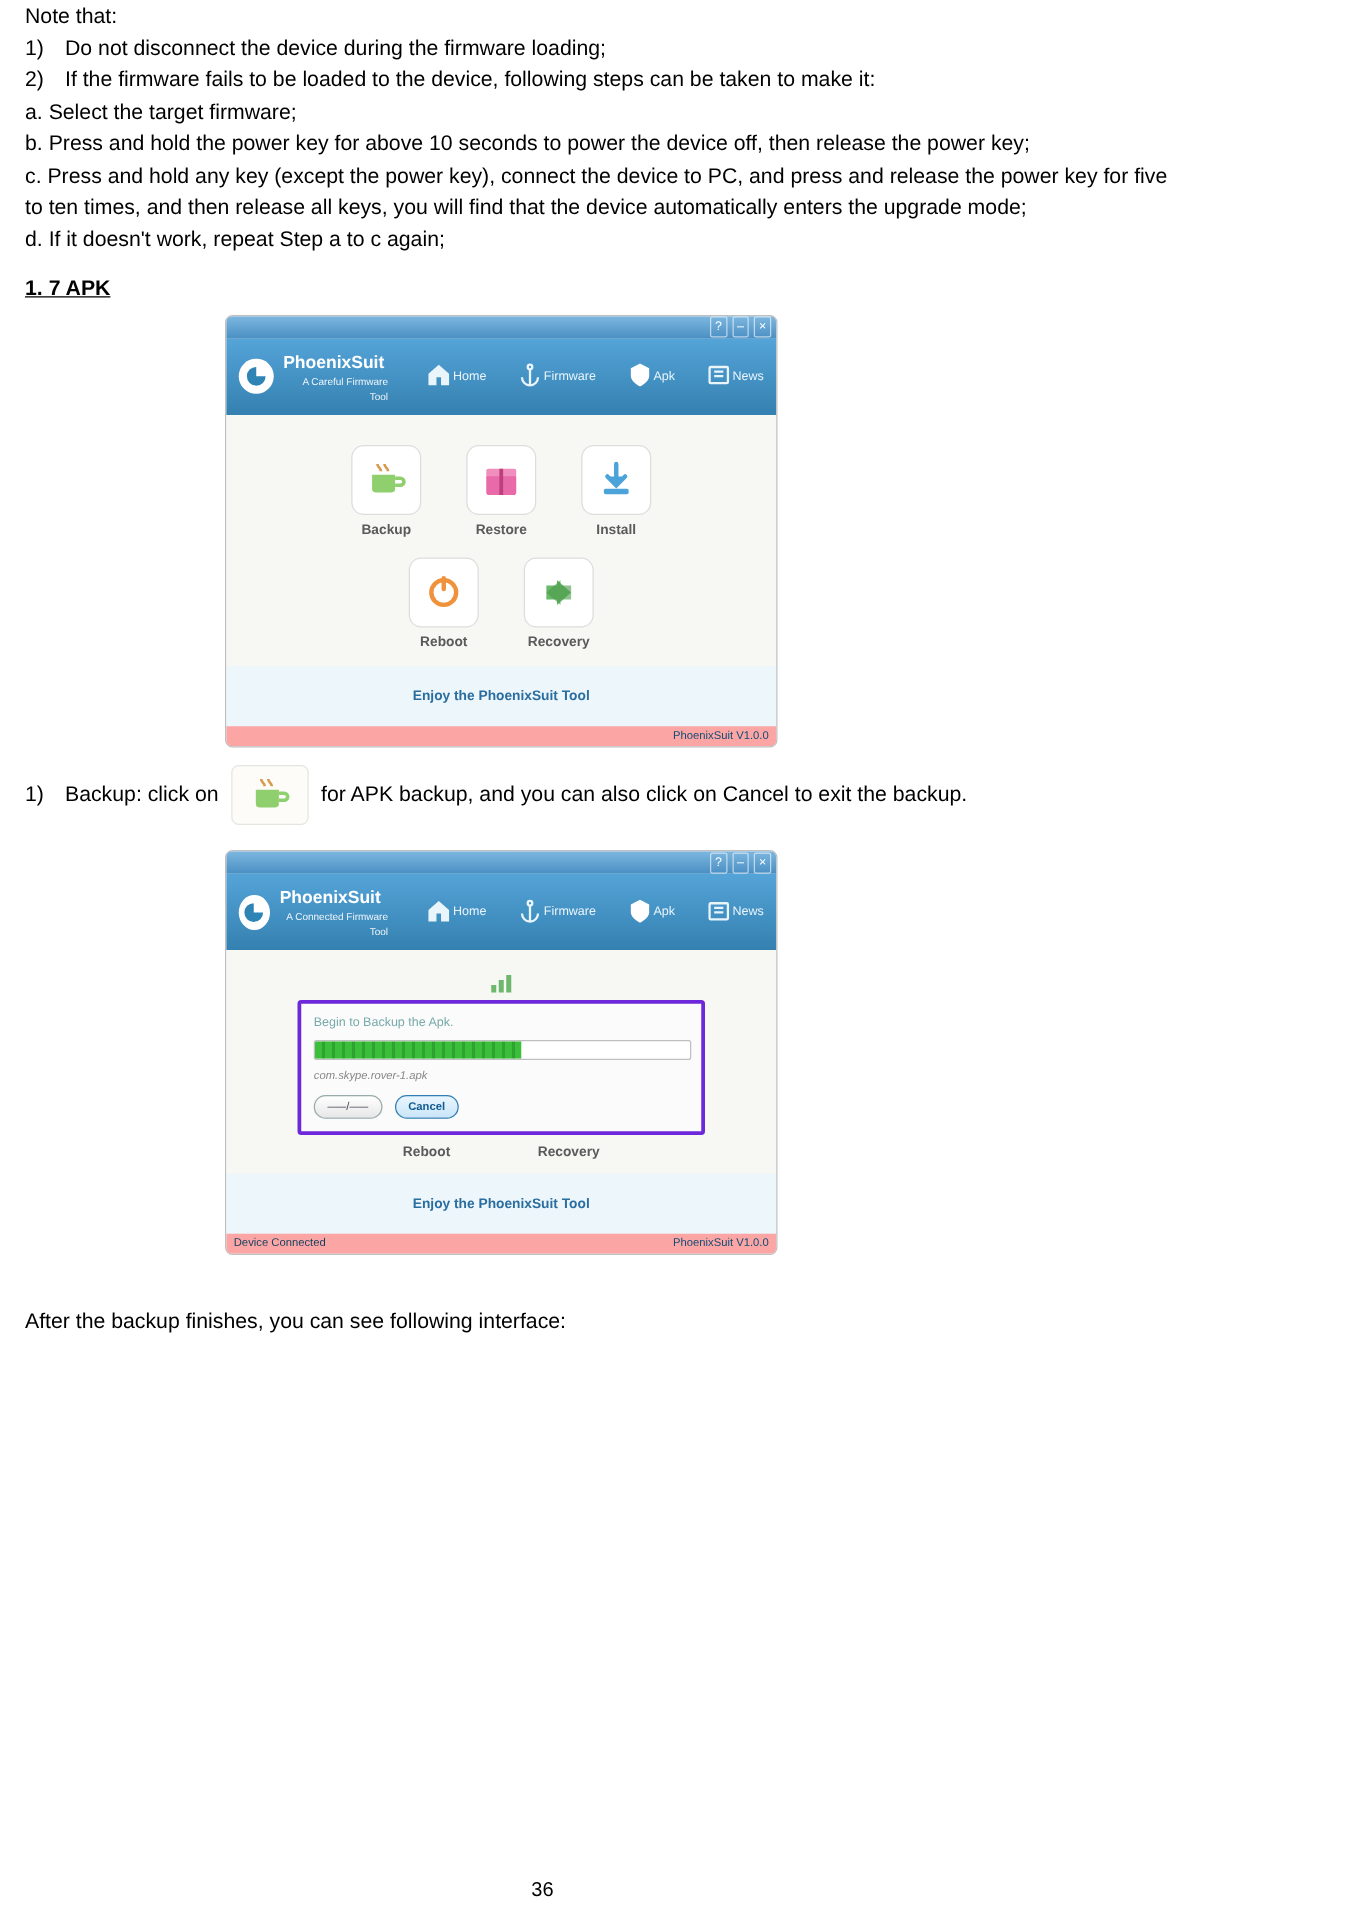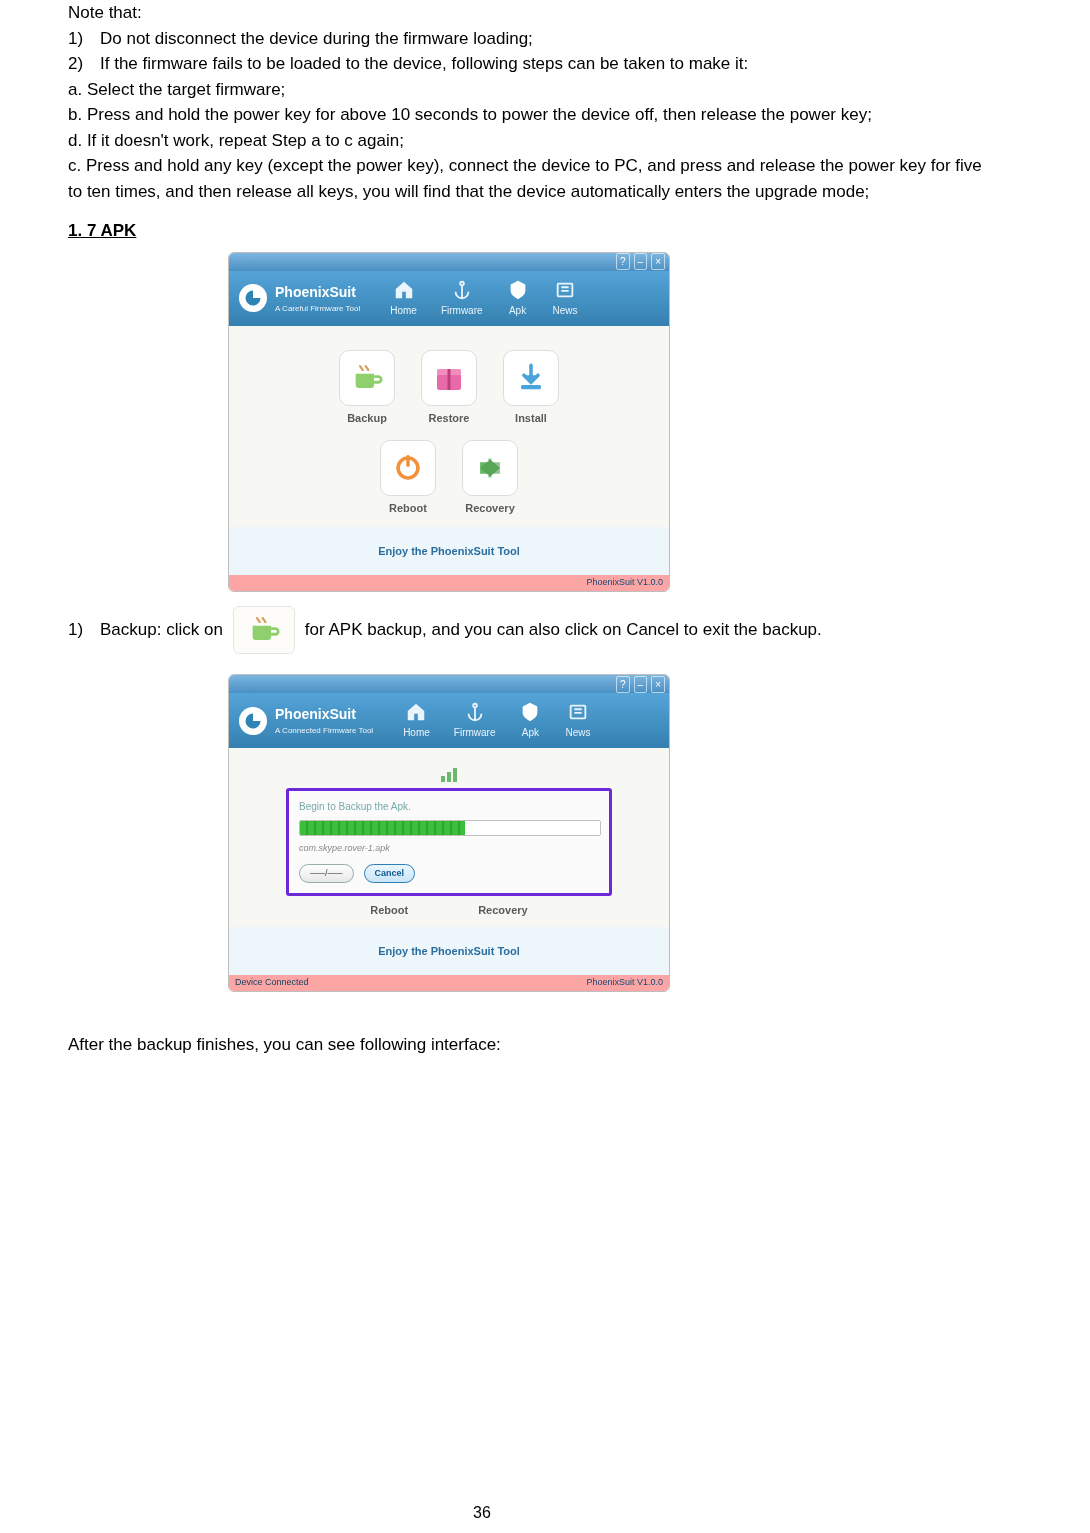--- a/index.html
+++ b/index.html
@@ -9,21 +9,20 @@
     font-size: 17px;
     color: #000;
     line-height: 1.5;
   }
   .page {
     width: 868px;
     min-height: 1533px;
     box-sizing: border-box;
     padding: 0 8px 40px 20px;
     position: relative;
-    margin-left: 48px;
   }
   .intro-line { margin: 0; }
   .num-item {
     display: flex;
     margin: 0;
   }
   .num-item .num {
     width: 32px;
     flex-shrink: 0;
   }
@@ -93,41 +92,40 @@
   .brand-title { font-weight: bold; font-size: 14px; }
   .brand-sub { font-size: 8px; opacity: 0.9; text-align: right; }
   .navbar {
     display: flex;
     align-items: center;
     gap: 24px;
     margin-left: 30px;
   }
   .nav-item {
     display: flex;
-    flex-direction: column;
     align-items: center;
     font-size: 10px;
     color: #e9f4fb;
   }
   .nav-item .nicon {
     width: 22px; height: 22px;
     display: flex; align-items: center; justify-content: center;
     margin-bottom: 2px;
   }
   .apk-main {
     background: #f7f7f4;
     padding: 24px 0 10px 0;
     display: flex;
     flex-direction: column;
     align-items: center;
     gap: 14px;
   }
   .icon-row {
     display: flex;
-    gap: 26px;
+    gap: 36px;
   }
   .big-icon {
     display: flex;
     flex-direction: column;
     align-items: center;
     font-size: 11px;
     color: #5a5a5a;
     font-weight: bold;
   }
   .big-icon .ibox {
@@ -246,22 +244,22 @@
 <div class="num-item">
   <span class="num">1)</span>
   <span>Do not disconnect the device during the firmware loading;</span>
 </div>
 <div class="num-item">
   <span class="num">2)</span>
   <span>If the firmware fails to be loaded to the device, following steps can be taken to make it:</span>
 </div>
 <p class="intro-line">a. Select the target firmware;</p>
 <p class="intro-line" style="text-align:justify; width:920px;">b. Press and hold the power key for above 10 seconds to power the device off, then release the power key;</p>
+<p class="intro-line" style="width:930px;">c. Press and hold any key (except the power key), connect the device to PC, and press and release the power key for five to ten times, and then release all keys, you will find that the device automatically enters the upgrade mode;</p>
 <p class="intro-line">d. If it doesn't work, repeat Step a to c again;</p>
-<p class="intro-line" style="width:930px;">c. Press and hold any key (except the power key), connect the device to PC, and press and release the power key for five to ten times, and then release all keys, you will find that the device automatically enters the upgrade mode;</p>
 
 <div class="section-title">1. 7 APK</div>
 
 <div class="screenshot">
   <div class="sstitlebar">
     <span style="border:1px solid rgba(255,255,255,.6);padding:0 3px;border-radius:2px;">?</span>
     <span style="border:1px solid rgba(255,255,255,.6);padding:0 3px;border-radius:2px;">–</span>
     <span style="border:1px solid rgba(255,255,255,.6);padding:0 3px;border-radius:2px;">×</span>
   </div>
   <div class="ssheader">

